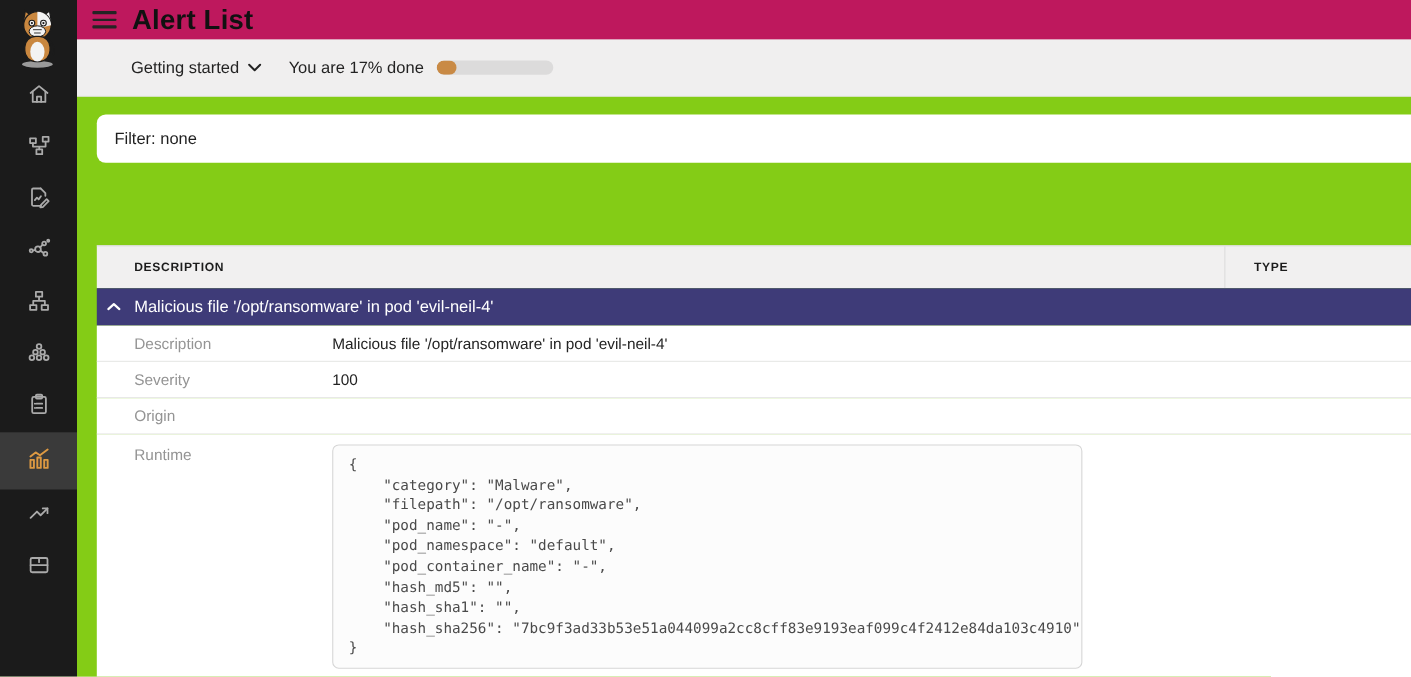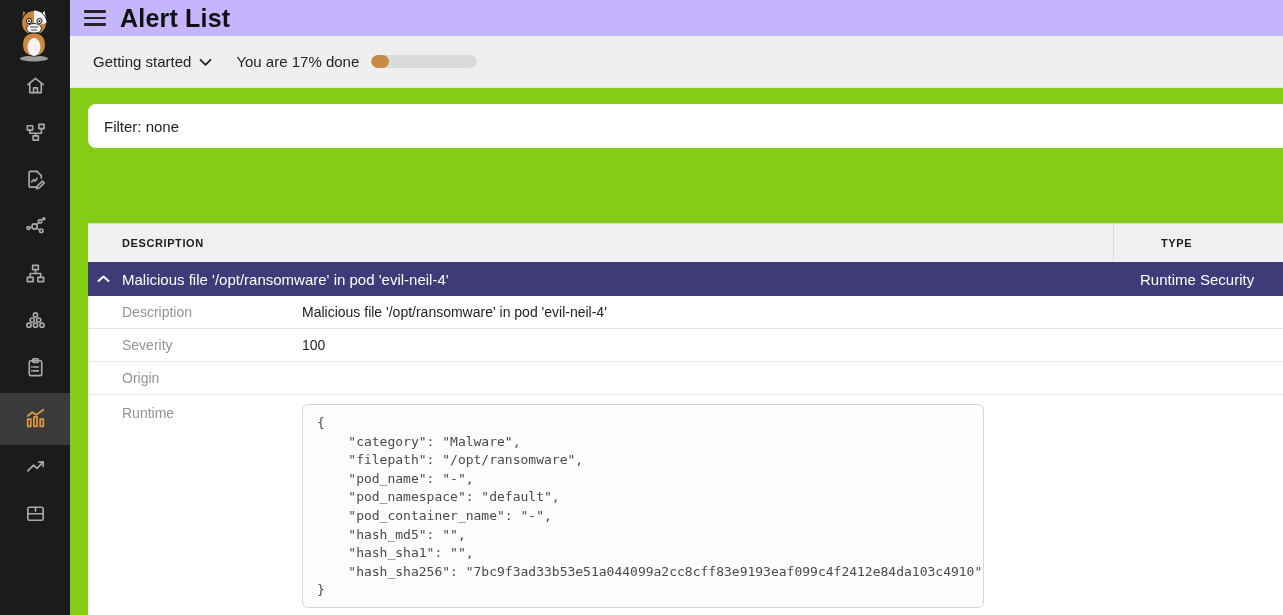--- a/index.html
+++ b/index.html
@@ -9,43 +9,43 @@
   
   .sidebar { position:absolute; left:0; top:0; width:70px; height:615px; background:#1b1b1b; z-index:5; }
   .logo { position:absolute; left:10px; top:6px; width:48px; height:56px; cursor:pointer; }
   .nav { position:absolute; left:0; top:64px; width:70px; }
   .nav-item { width:70px; height:47px; display:flex; align-items:center; justify-content:center; cursor:pointer; }
   .nav-item.active { background:#3a3a3a; height:52px; }
   .nav-item svg { stroke:#aaaaaa; fill:none; stroke-width:1.7; stroke-linecap:round; stroke-linejoin:round; }
   .nav-item.active svg { stroke:#dd9942; }
 
   
-  .topbar { position:absolute; left:70px; top:0; right:0; height:36px; background:#c4b5fd; display:flex; align-items:center; }
+  .topbar { position:absolute; left:70px; top:0; right:0; height:36px; background:#be185d; display:flex; align-items:center; }
   .hamburger { margin-left:14px; width:24px; height:20px; display:flex; flex-direction:column; justify-content:space-between; padding:2px 0; cursor:pointer; }
   .hamburger span { display:block; width:22px; height:2.6px; background:#242424; border-radius:1px; }
   .page-title { margin-left:12px; font-size:25px; font-weight:800; color:#111; letter-spacing:0.2px; }
 
   
   .gs-strip { position:absolute; left:70px; top:36px; right:0; height:52px; background:#f0efef; border-bottom:1px solid #e8e7e7; display:flex; align-items:center; }
-  .gs-label { margin-left:23px; font-size:15px; color:#232323; cursor:pointer; display:flex; align-items:center; gap:8px; }
+  .gs-label { margin-left:49px; font-size:15px; color:#232323; cursor:pointer; display:flex; align-items:center; gap:8px; }
   .gs-progress-text { margin-left:24px; font-size:15px; color:#232323; }
   .progress-track { margin-left:12px; width:106px; height:13px; background:#dcdbdb; border-radius:7px; overflow:hidden; }
   .progress-fill { height:100%; background:#c98a45; border-radius:7px; }
 
   
   .content { position:absolute; left:70px; top:88px; right:0; bottom:0; background:#84cc16; }
 
   .filter-box { position:absolute; left:18px; top:16px; right:-12px; height:44px; background:#ffffff; border-radius:8px; display:flex; align-items:center; cursor:pointer; }
   .filter-box span { margin-left:16px; font-size:15px; color:#1f1f1f; }
 
   .table { position:absolute; left:18px; top:135px; right:-12px; bottom:0; }
   .thead { position:relative; height:39px; background:#f1f0f0; border-top:1px solid #dddcdc; }
   .th-desc { position:absolute; left:34px; top:0; height:100%; display:flex; align-items:center; font-size:11px; font-weight:700; letter-spacing:0.6px; color:#1c1c1c; }
   .th-divider { position:absolute; left:1025px; top:0; width:1px; height:100%; background:#dddcdc; }
-  .th-type { position:absolute; left:1052px; top:0; height:100%; display:flex; align-items:center; font-size:11px; font-weight:700; letter-spacing:0.6px; color:#1c1c1c;margin-left:21px; }
+  .th-type { position:absolute; left:1052px; top:0; height:100%; display:flex; align-items:center; font-size:11px; font-weight:700; letter-spacing:0.6px; color:#1c1c1c; }
 
   .row-expanded { position:relative; height:34px; background:#3e3b78; cursor:pointer; }
   .row-expanded .collapse { position:absolute; left:8px; top:10px; width:15px; height:14px; }
   .row-expanded .desc { position:absolute; left:34px; top:0; height:100%; display:flex; align-items:center; font-size:15px; color:#ffffff; }
   .row-expanded .type { position:absolute; left:1052px; top:0; height:100%; display:flex; align-items:center; font-size:15px; color:#ffffff; }
 
   .detail-row { position:relative; height:33px; background:#ffffff; border-bottom:1px solid #e6e6e6; }
   .detail-row .lbl { position:absolute; left:34px; top:0; height:100%; display:flex; align-items:center; font-size:14px; color:#949494; }
   .detail-row .val { position:absolute; left:214px; top:0; height:100%; display:flex; align-items:center; font-size:14px; color:#232323; }
 
@@ -216,21 +216,20 @@
       <div class="th-type">TYPE</div>
     </div>
 
     <div class="row-expanded">
       <span class="collapse">
         <svg width="15" height="14" viewBox="0 0 15 14" fill="none" stroke="#ffffff" stroke-width="2" stroke-linecap="round" stroke-linejoin="round">
             <path d="M2.5 9 L7.5 4.5 L12.5 9"></path>
           </svg>
       </span>
       <span class="desc">Malicious file '/opt/ransomware' in pod 'evil-neil-4'</span>
-      <span class="type">Runtime Security</span>
     </div>
 
     <div class="detail-row">
       <span class="lbl">Description</span>
       <span class="val">Malicious file '/opt/ransomware' in pod 'evil-neil-4'</span>
     </div>
     <div class="detail-row">
       <span class="lbl">Severity</span>
       <span class="val">100</span>
     </div>

